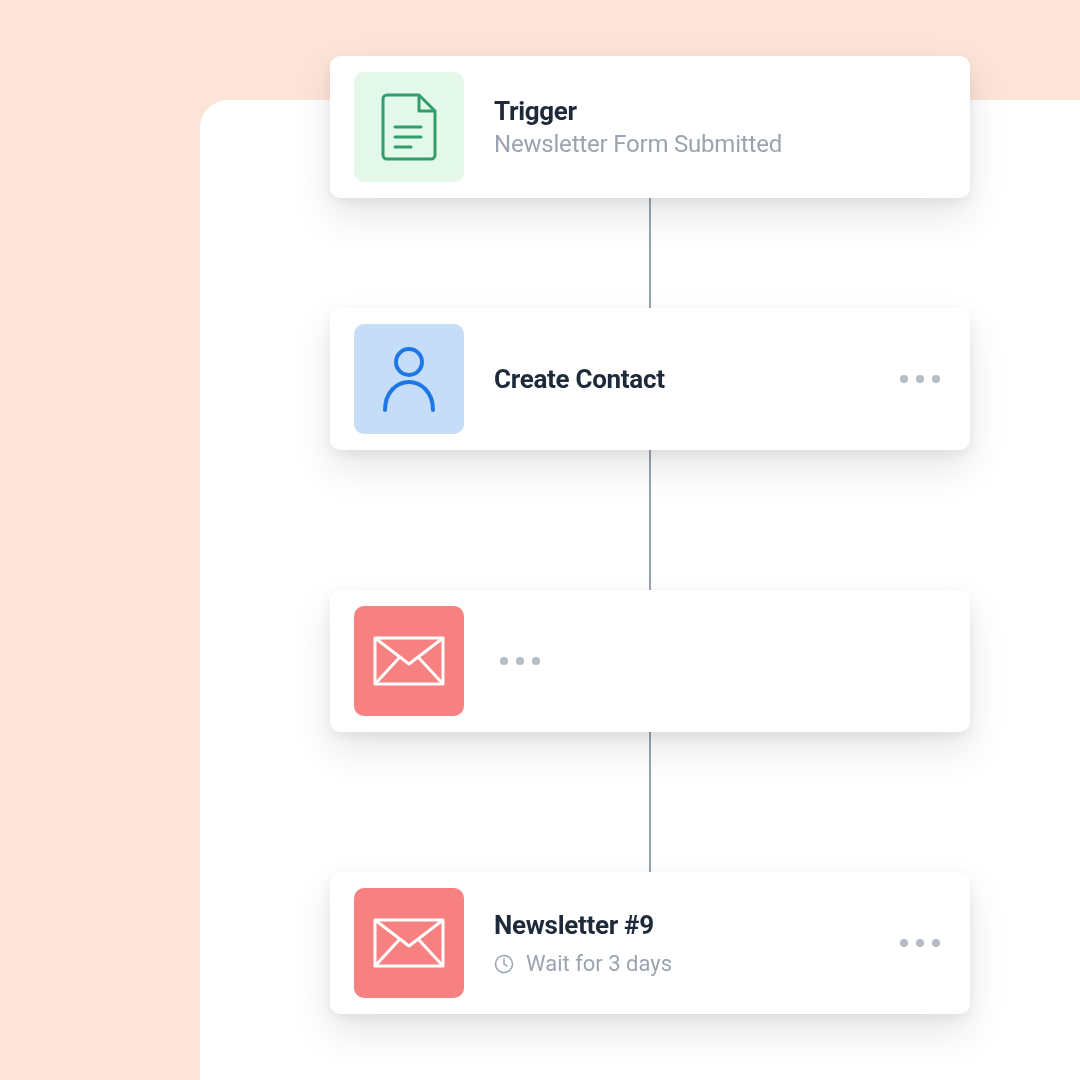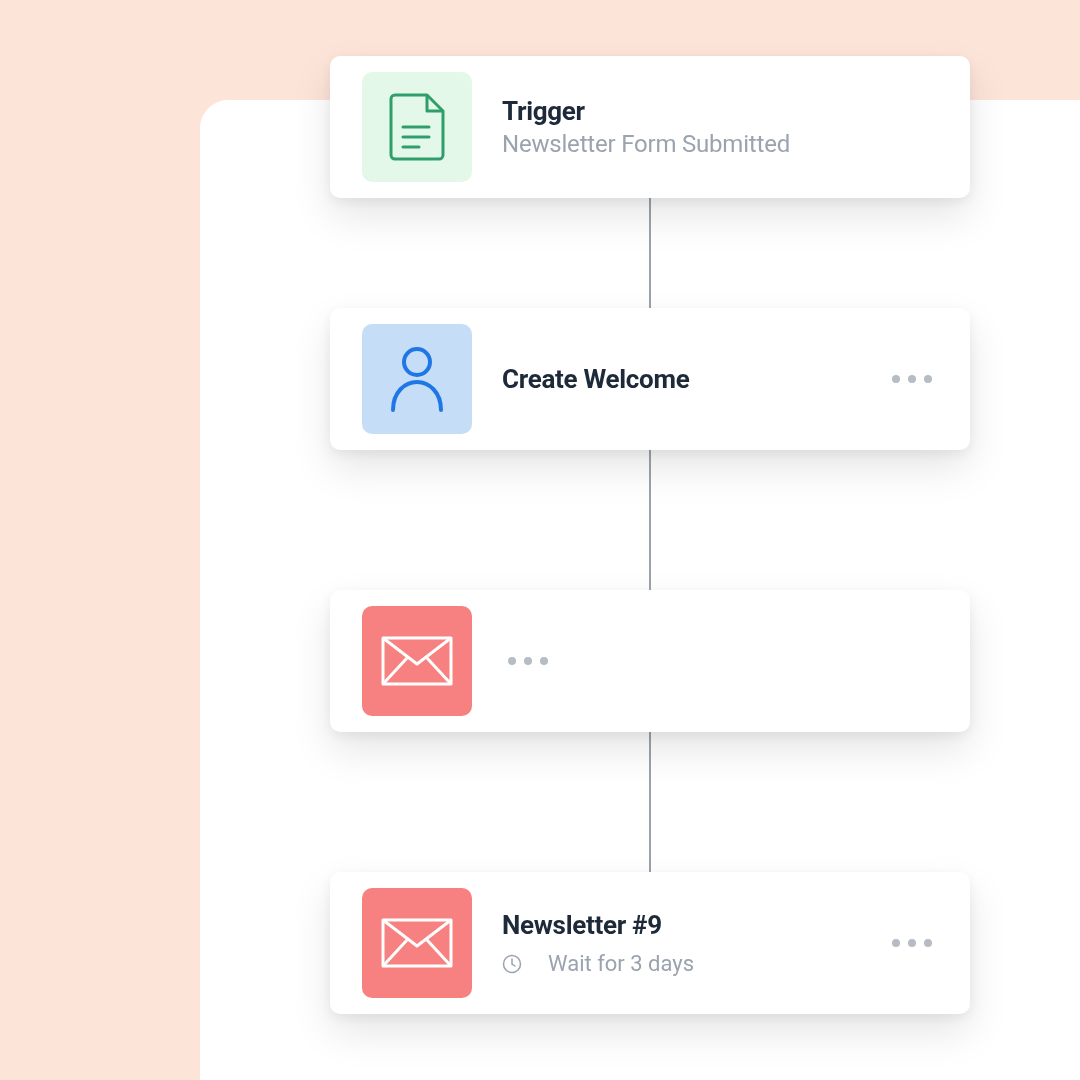--- a/index.html
+++ b/index.html
@@ -34,21 +34,21 @@
     width: 2px;
     background: #9aa3ad;
     margin: 0 auto;
     height: 110px;
   }
   .node {
     background: #ffffff;
     border-radius: 10px;
     display: flex;
     align-items: center;
-    padding: 16px 32px;
+    padding: 16px 24px;
     box-shadow: 0 18px 40px rgba(0,0,0,0.10), 0 4px 12px rgba(0,0,0,0.06);
     position: relative;
   }
   .icon-box {
     width: 110px;
     height: 110px;
     border-radius: 10px;
     display: flex;
     align-items: center;
     justify-content: center;
@@ -72,21 +72,21 @@
   }
   .node-subtitle {
     font-size: 24px;
     color: #9ba3af;
     font-weight: 400;
     letter-spacing: -0.2px;
   }
   .node-wait {
     display: flex;
     align-items: center;
-    gap: 26px;
+    gap: 12px;
     margin-top: 7px;
   }
   .node-wait-text {
     font-size: 22px;
     color: #9ba3af;
   }
   .more-btn {
     display: flex;
     gap: 8px;
     align-items: center;
@@ -127,21 +127,21 @@
   <div class="connector"></div>
 
   <div class="node">
     <div class="icon-box icon-bg-blue">
       <svg width="60" height="70" viewBox="0 0 60 70" fill="none">
         <circle cx="30" cy="18" r="13" stroke="#1f77e6" stroke-width="4" fill="none"></circle>
         <path d="M6 66 C6 48 18 38 30 38 C42 38 54 48 54 66" stroke="#1f77e6" stroke-width="4" fill="none" stroke-linecap="round"></path>
       </svg>
     </div>
     <div class="node-text">
-      <div class="node-title">Create Welcome</div>
+      <div class="node-title">Create Contact</div>
     </div>
     <div class="more-btn">
       <span class="dot"></span>
         <span class="dot"></span>
         <span class="dot"></span>
     </div>
   </div>
 
   <div class="connector" style="height:140px"></div>
 

